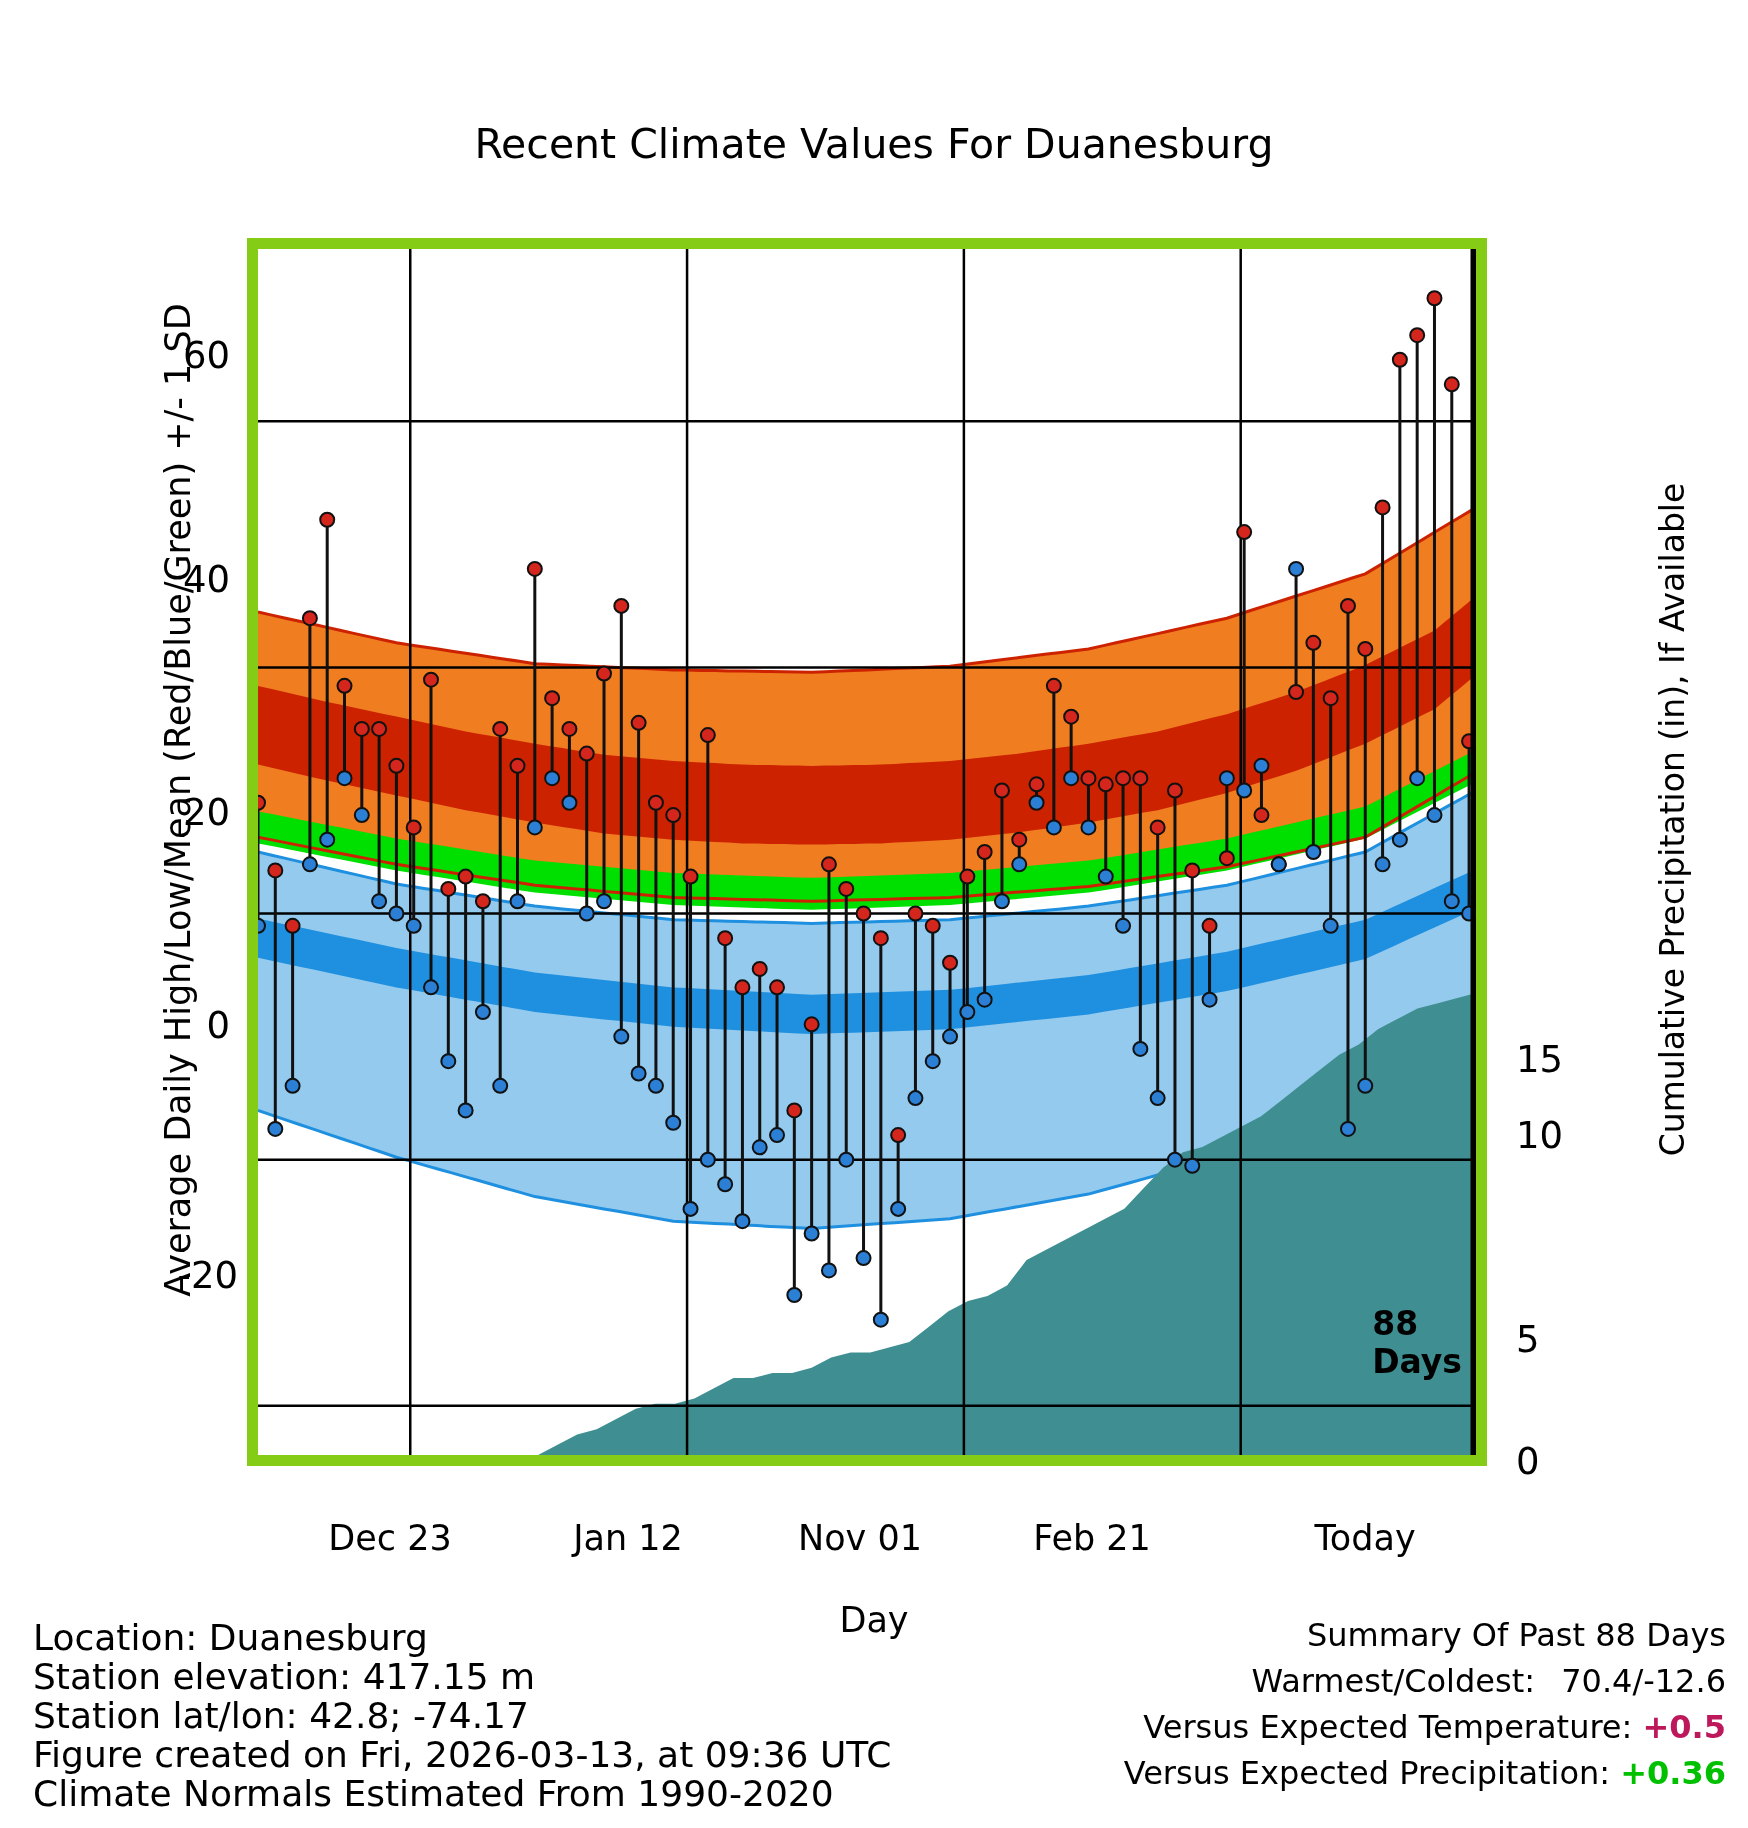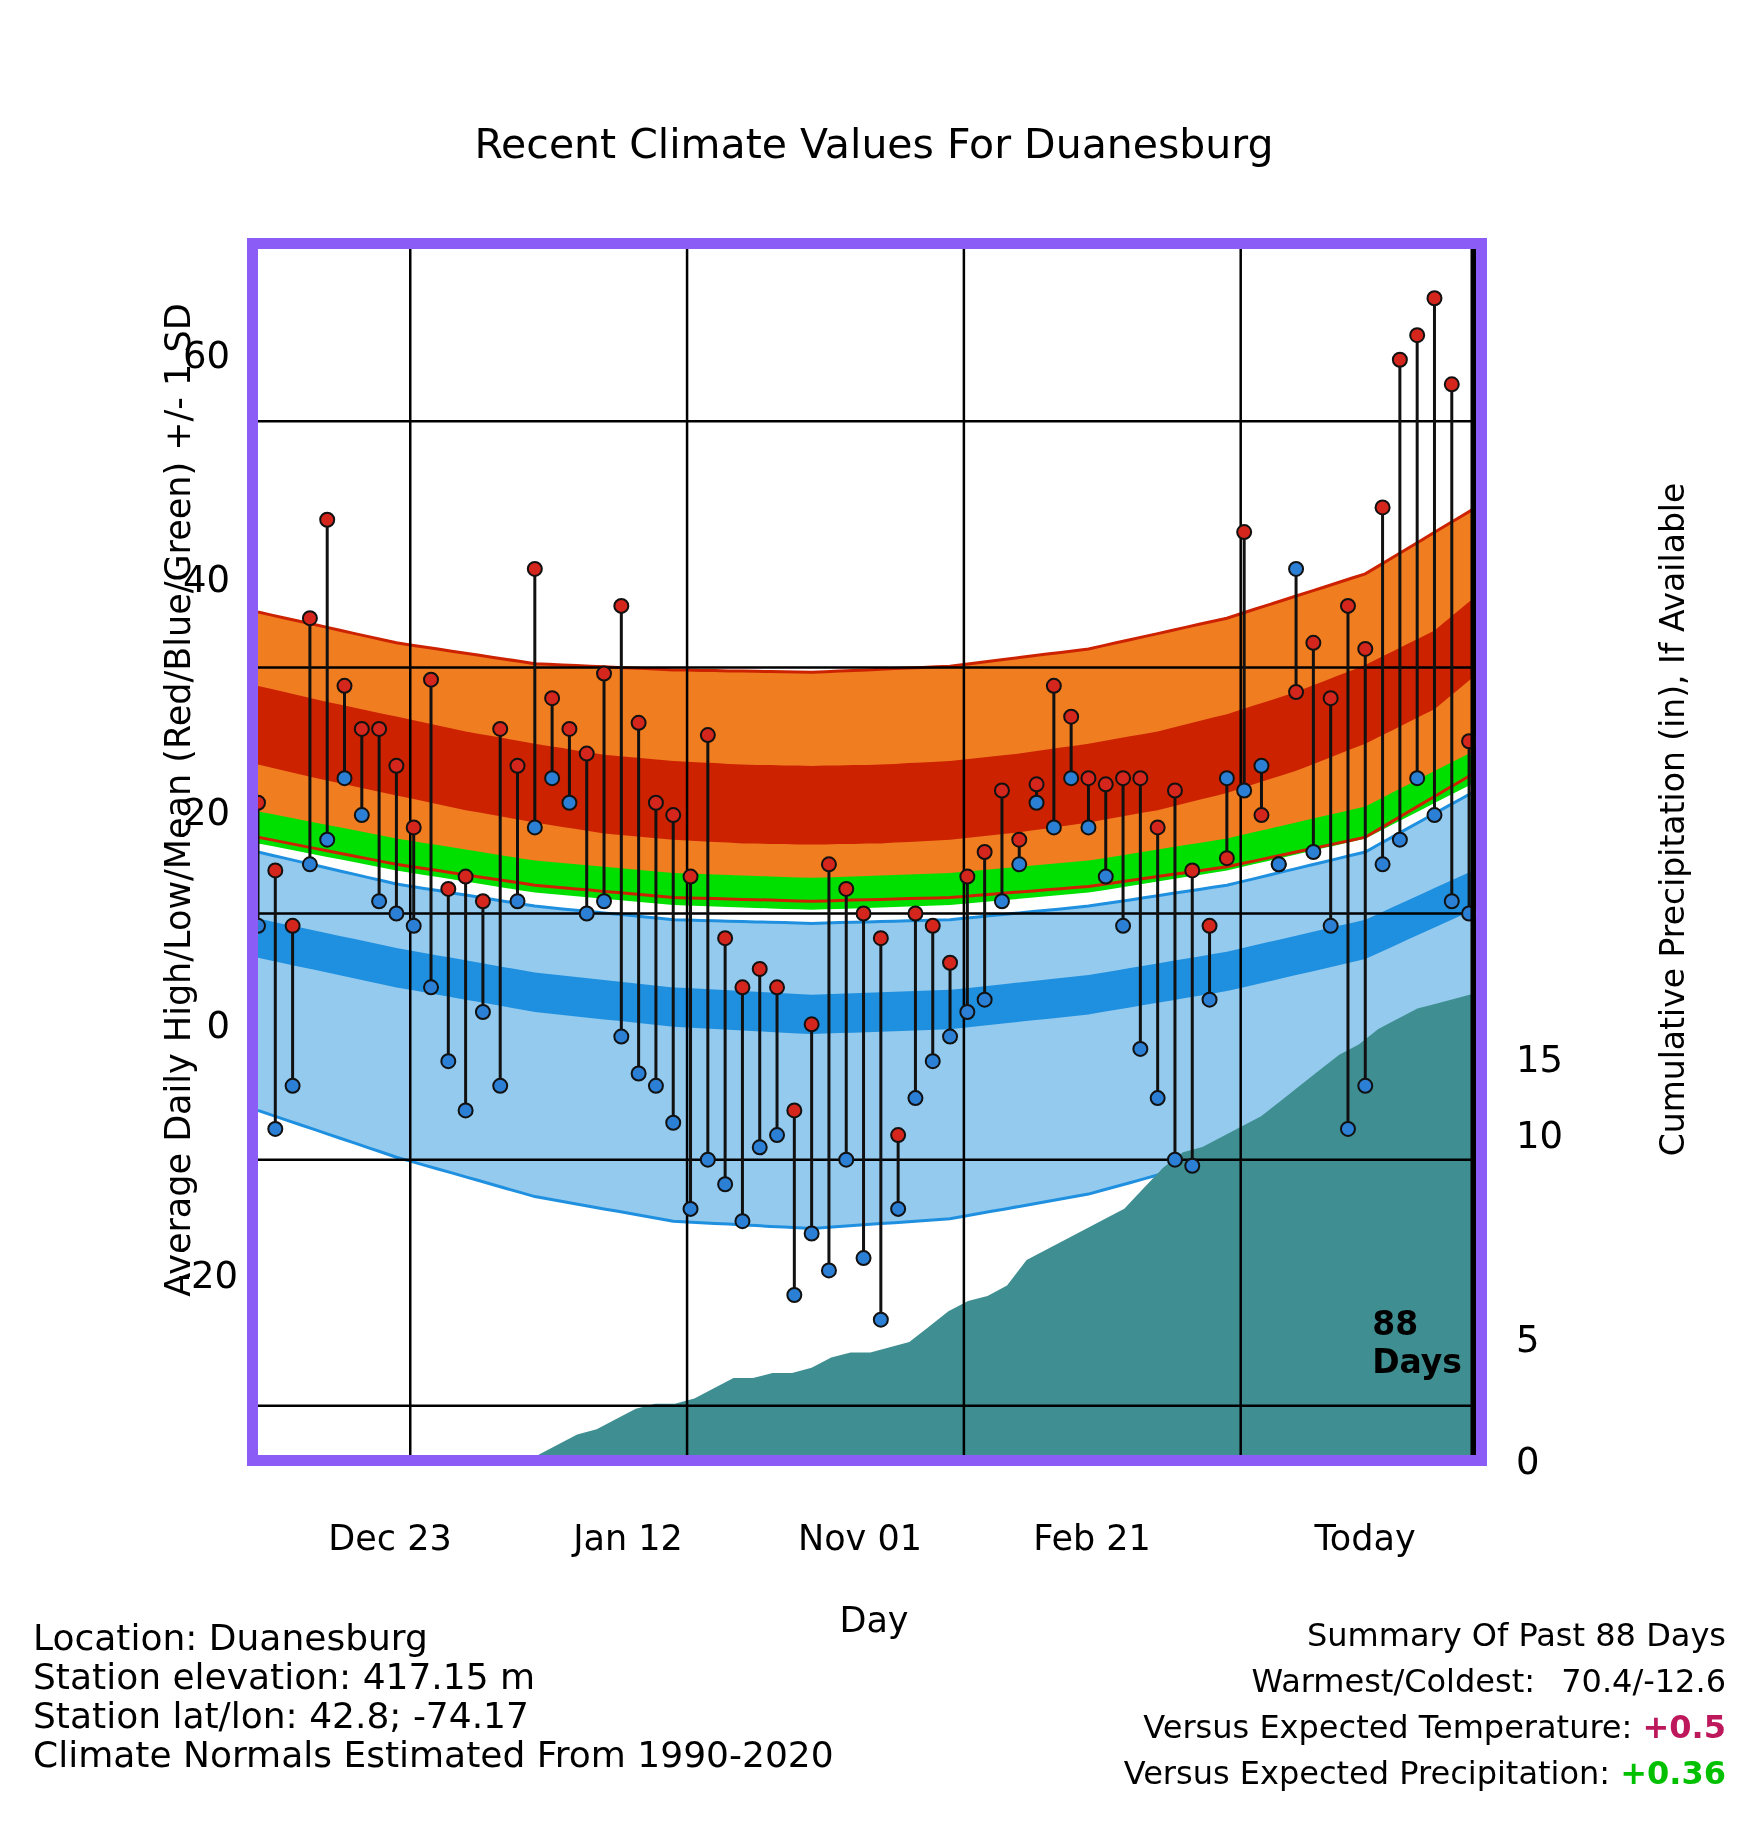--- a/index.html
+++ b/index.html
@@ -12,21 +12,21 @@
   }
   #figure{position:absolute;left:0;top:0;width:1748px;height:1828px;}
   .title{
     position:absolute;left:0;top:120px;width:1748px;text-align:center;
     font-size:41px;
   }
   
   .plotbox{
     position:absolute;
     left:247px;top:238px;width:1240px;height:1228px;
-    border:11px solid #8b5cf6;
+    border:11px solid #84cc16;
     box-sizing:border-box;
     background:#fff;
     overflow:hidden;
   }
   .inner{position:absolute;left:0;top:0;right:0;bottom:0;}
   svg.plot{position:absolute;left:0;top:0;}
   
   .ylabel-left{
     position:absolute;
     left:-412px;top:780px;
@@ -342,20 +342,21 @@
         <div>88</div>
         <div>Days</div>
       </div>
     </div>
   </div>
 
   <div class="footer-left">
     <div>Location: Duanesburg</div>
     <div>Station elevation: 417.15 m</div>
     <div>Station lat/lon: 42.8; -74.17</div>
+    <div>Figure created on Fri, 2026-03-13, at 09:36 UTC</div>
     <div>Climate Normals Estimated From 1990-2020</div>
   </div>
 
   <div class="footer-right">
     <div class="row">Summary Of Past 88 Days</div>
     <div class="row">
       <span>Warmest/Coldest:</span>
       <span class="bold">70.4/-12.6</span>
     </div>
     <div class="row">

